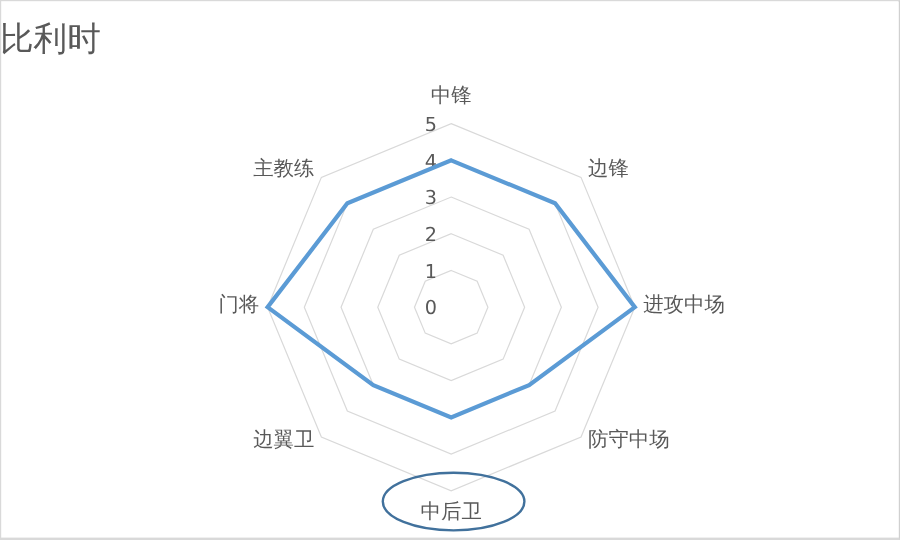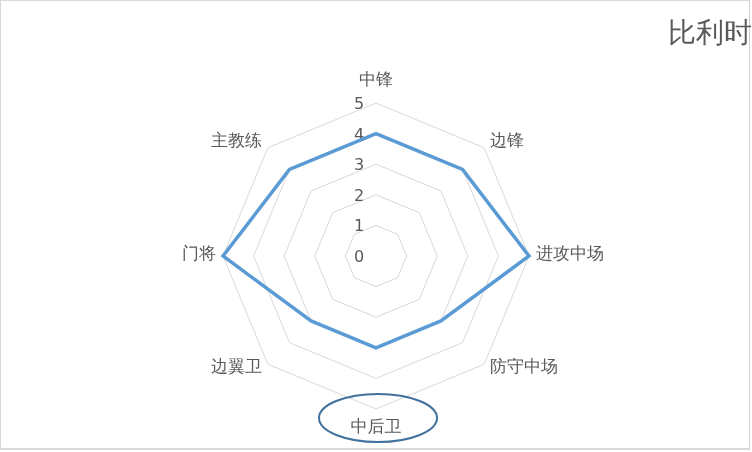--- a/index.html
+++ b/index.html
@@ -1,18 +1,18 @@
 <!DOCTYPE html>
 <html><head>
 <meta charset="utf-8">
 <style>
   html, body { margin: 0; padding: 0; background: #ffffff; }
   body { width: 752px; height: 452px; position: relative; overflow: hidden; font-family: "DejaVu Sans", sans-serif; }
   .frame { position: absolute; left: 0; top: 0; width: 750px; height: 450px; border: 1px solid #d9d9d9; border-right-color: #d0d0d0; border-bottom: 2px solid #d9d9d9; box-sizing: border-box; background: #fff; }
-  .title { position: absolute; left: 0; width: 752px; top: 14px; text-align: right; font-size: 28px; color: #595959; }
+  .title { position: absolute; left: 0; width: 752px; top: 14px; text-align: left; font-size: 28px; color: #595959; }
   svg { position: absolute; left: 0; top: 0; }
   .axis-label { font-size: 17px; fill: #595959; font-family: "DejaVu Sans", sans-serif; }
   .tick-label { font-size: 16px; fill: #595959; font-family: "DejaVu Sans", sans-serif; }
 </style>
 </head>
 <body>
 
 <div class="frame"></div>
 <div class="title">比利时</div>
 

